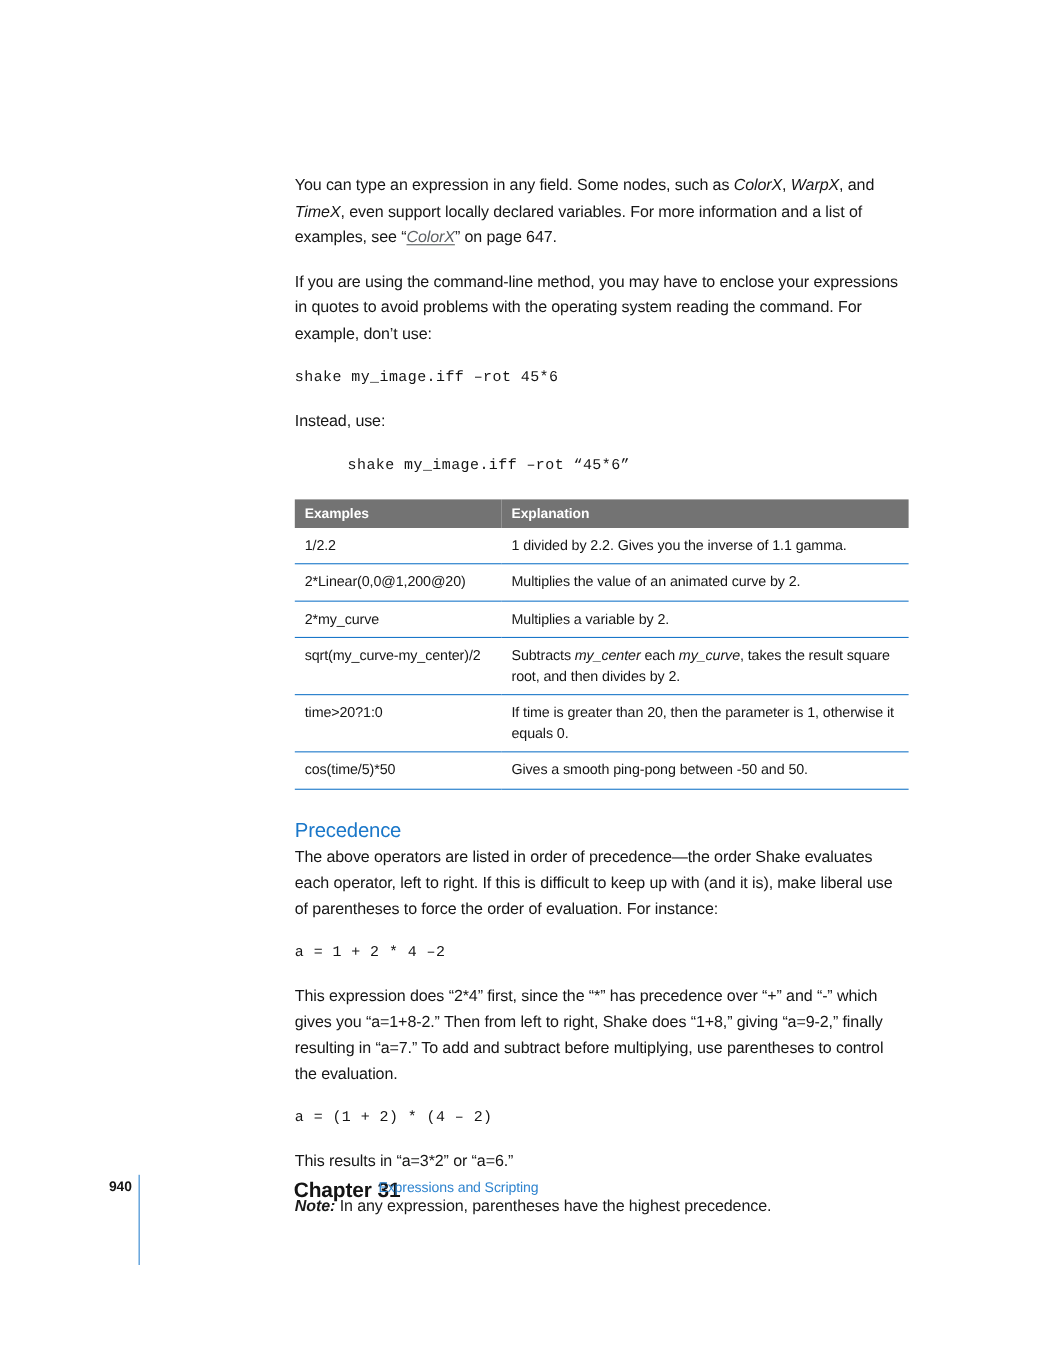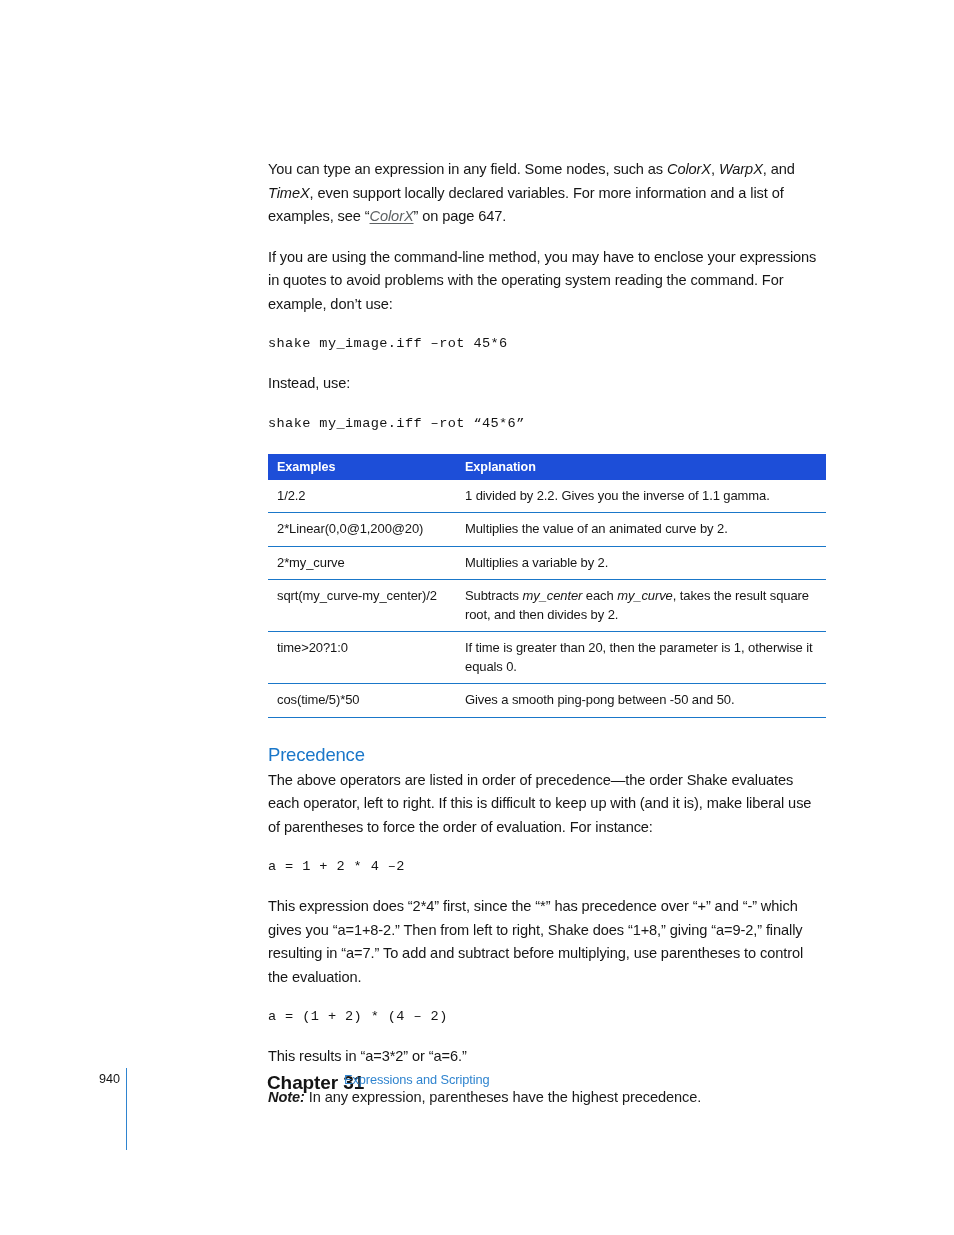--- a/index.html
+++ b/index.html
@@ -42,40 +42,40 @@
 
   .mono {
     font-family: "Liberation Mono", monospace;
     font-size: 13.6px;
     line-height: 21px;
     letter-spacing: 0.4px;
     margin: 0 0 18px 0;
     color: #141414;
   }
 
-  .mono.after-table-gap { margin-bottom: 20px; }
+  .mono.after-table-gap { margin-bottom: 20px; margin-left: 48px; }
 
   em.ital { font-style: italic; }
 
   a.doclink {
     font-style: italic;
     color: #5d6163;
     text-decoration: underline;
     text-underline-offset: 2px;
   }
 
   
   table.examples {
     border-collapse: collapse;
     width: 558px;
     margin: 4px 0 0 0;
     table-layout: fixed;
   }
   table.examples th {
-    background: #1d4ed8;
+    background: #737373;
     color: #ffffff;
     font-size: 12.6px;
     font-weight: bold;
     text-align: left;
     padding: 6px 8px 6px 9px;
     letter-spacing: -0.05px;
   }
   table.examples td {
     font-size: 13px;
     line-height: 18.5px;
@@ -116,21 +116,21 @@
     top: 1068px;
     width: 1.4px;
     height: 82px;
     background: #2f84cf;
   }
   .footer-pageno {
     position: absolute;
     left: 99px;
     top: 1072px;
     font-size: 12.6px;
-    font-weight: normal;
+    font-weight: bold;
     color: #141414;
   }
   .footer-chapter {
     position: absolute;
     left: 267px;
     top: 1072px;
     font-size: 19px;
     font-weight: bold;
     color: #141414;
     letter-spacing: -0.1px;

